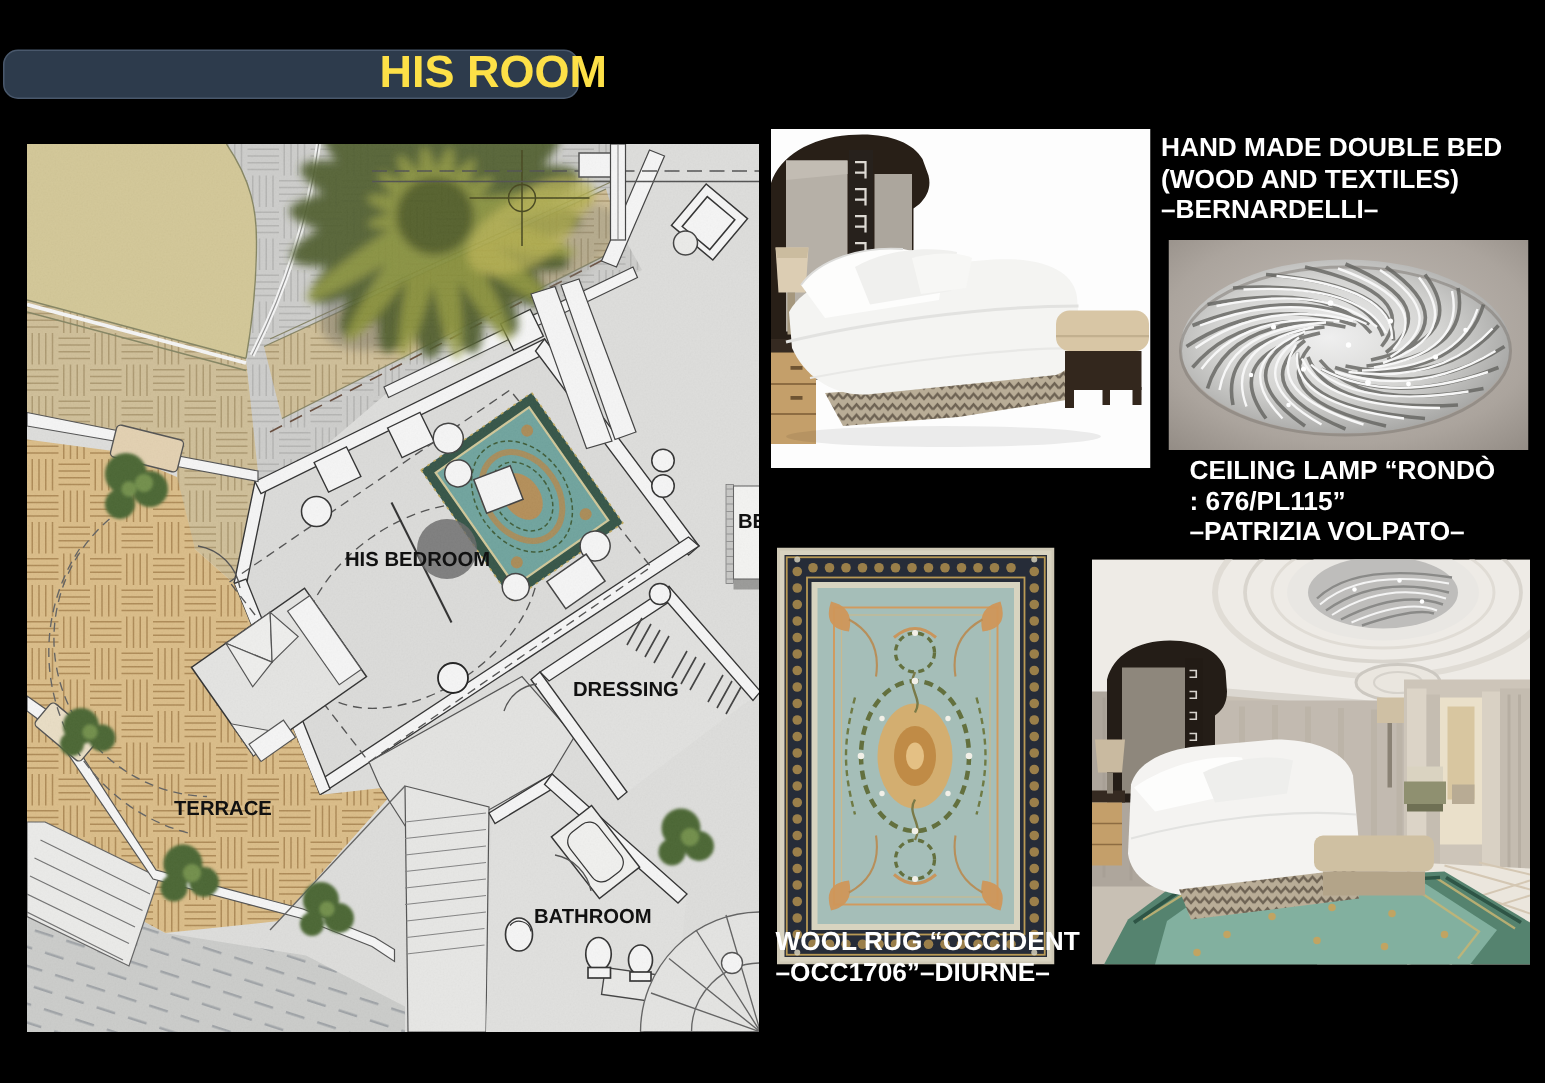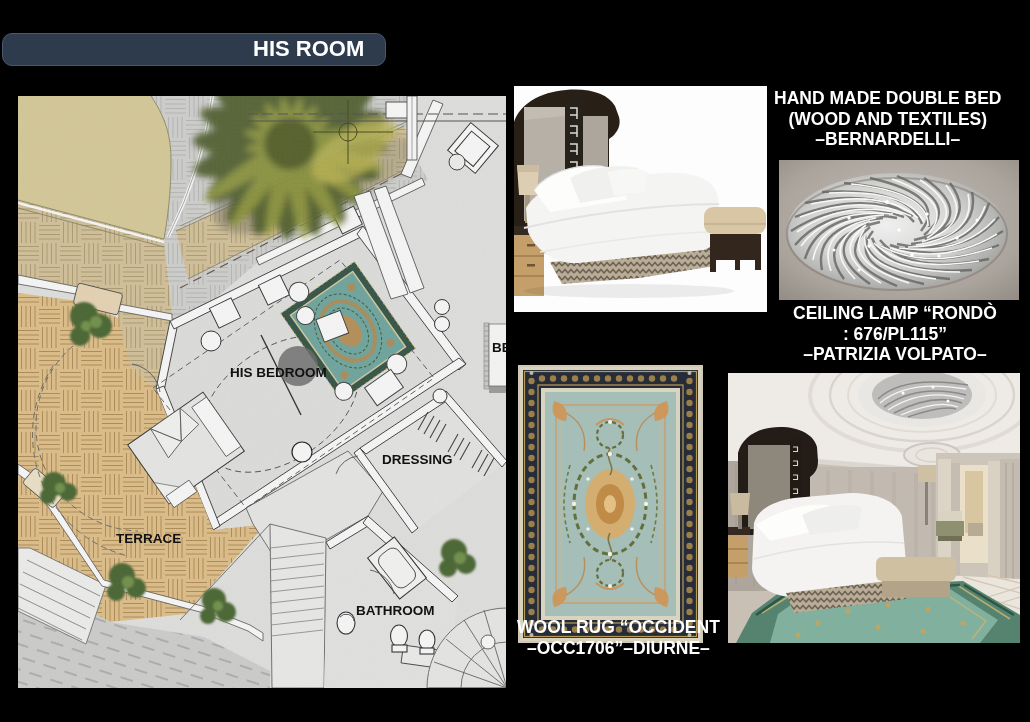--- a/index.html
+++ b/index.html
@@ -1,25 +1,25 @@
 <!DOCTYPE html>
 <html><head>
 <meta charset="utf-8">
 <style>
 html,body{margin:0;padding:0;background:#000;}
 body{width:1030px;height:722px;position:relative;overflow:hidden;font-family:"Liberation Sans",sans-serif;}
 .abs{position:absolute;}
-.cap{color:#fff;font-weight:bold;font-size:17.5px;line-height:20.5px;white-space:pre;text-align:center;}
+.cap{color:#fff;font-weight:bold;font-size:17.5px;line-height:20.5px;white-space:pre;}
 </style>
 </head>
 <body>
 
 <div class="abs" style="left:2px;top:33px;width:384px;height:33px;background:#2d3b4c;border-radius:10px;border:1px solid #49586c;box-sizing:border-box;"></div>
 
-<div class="abs" style="left:253px;top:36px;color:#ffffff;font-weight:bold;font-size:22px;line-height:26px;">HIS ROOM</div>
+<div class="abs" style="left:253px;top:36px;color:#fde047;font-weight:bold;font-size:30px;line-height:26px;">HIS ROOM</div>
 
 <svg class="abs" style="left:18px;top:96px;" width="488" height="592" viewBox="0 0 488 592">
 <defs>
 <pattern id="bwTan" width="42" height="42" patternUnits="userSpaceOnUse">
  <rect width="42" height="42" fill="#e3c48d"></rect>
  <g stroke="#b5905a" stroke-width="1">
   <path d="M3.5,0V21M8,0V21M12.5,0V21M17,0V21M24.5,21V42M29,21V42M33.5,21V42M38,21V42"></path>
   <path d="M21,3.5H42M21,8H42M21,12.5H42M21,17H42M0,24.5H21M0,29H21M0,33.5H21M0,38H21"></path>
  </g>
 </pattern>

